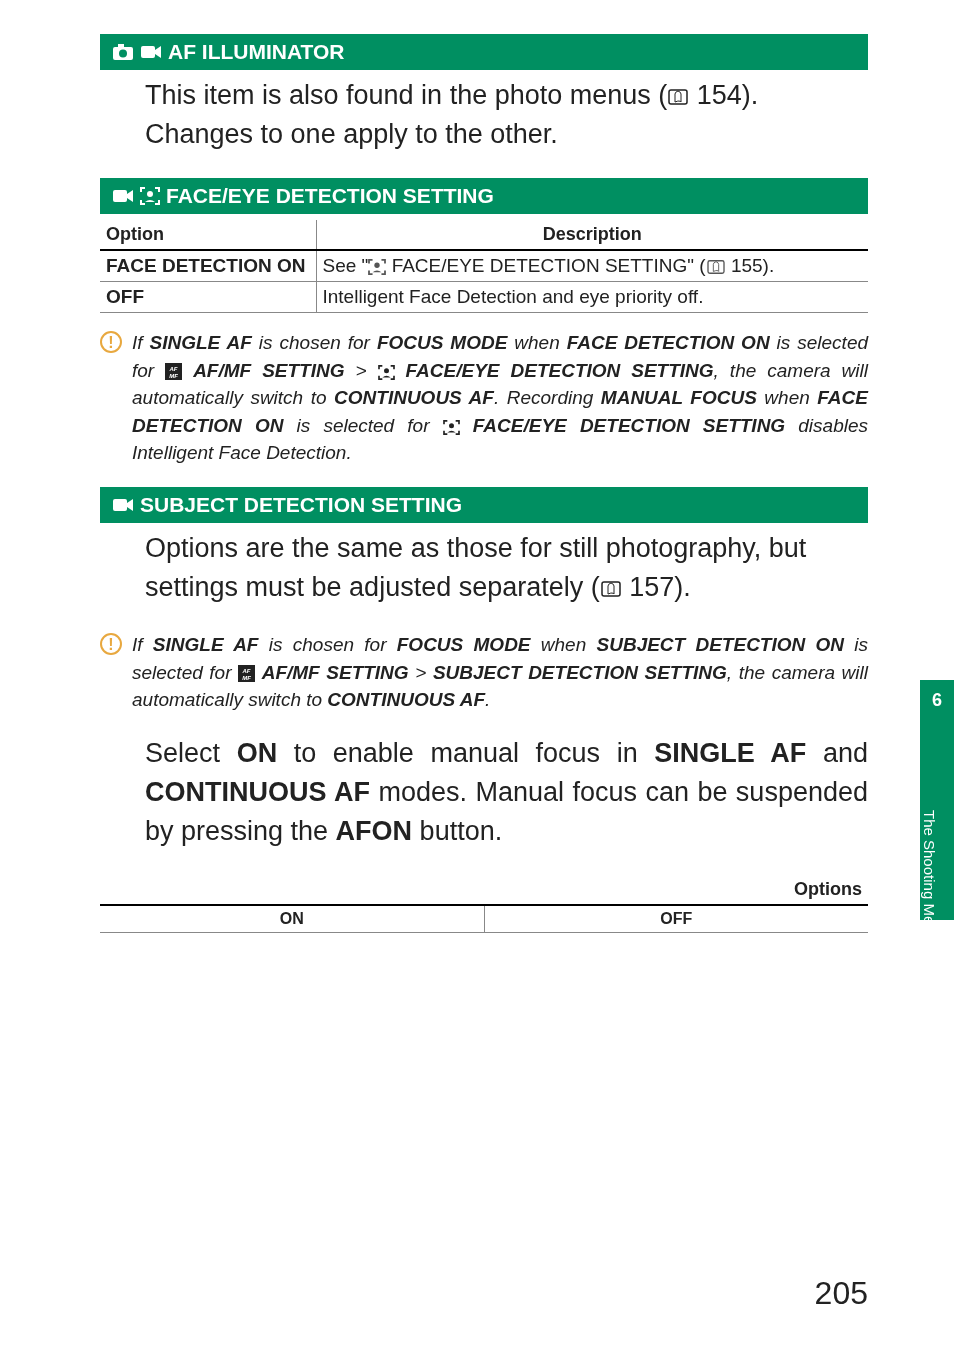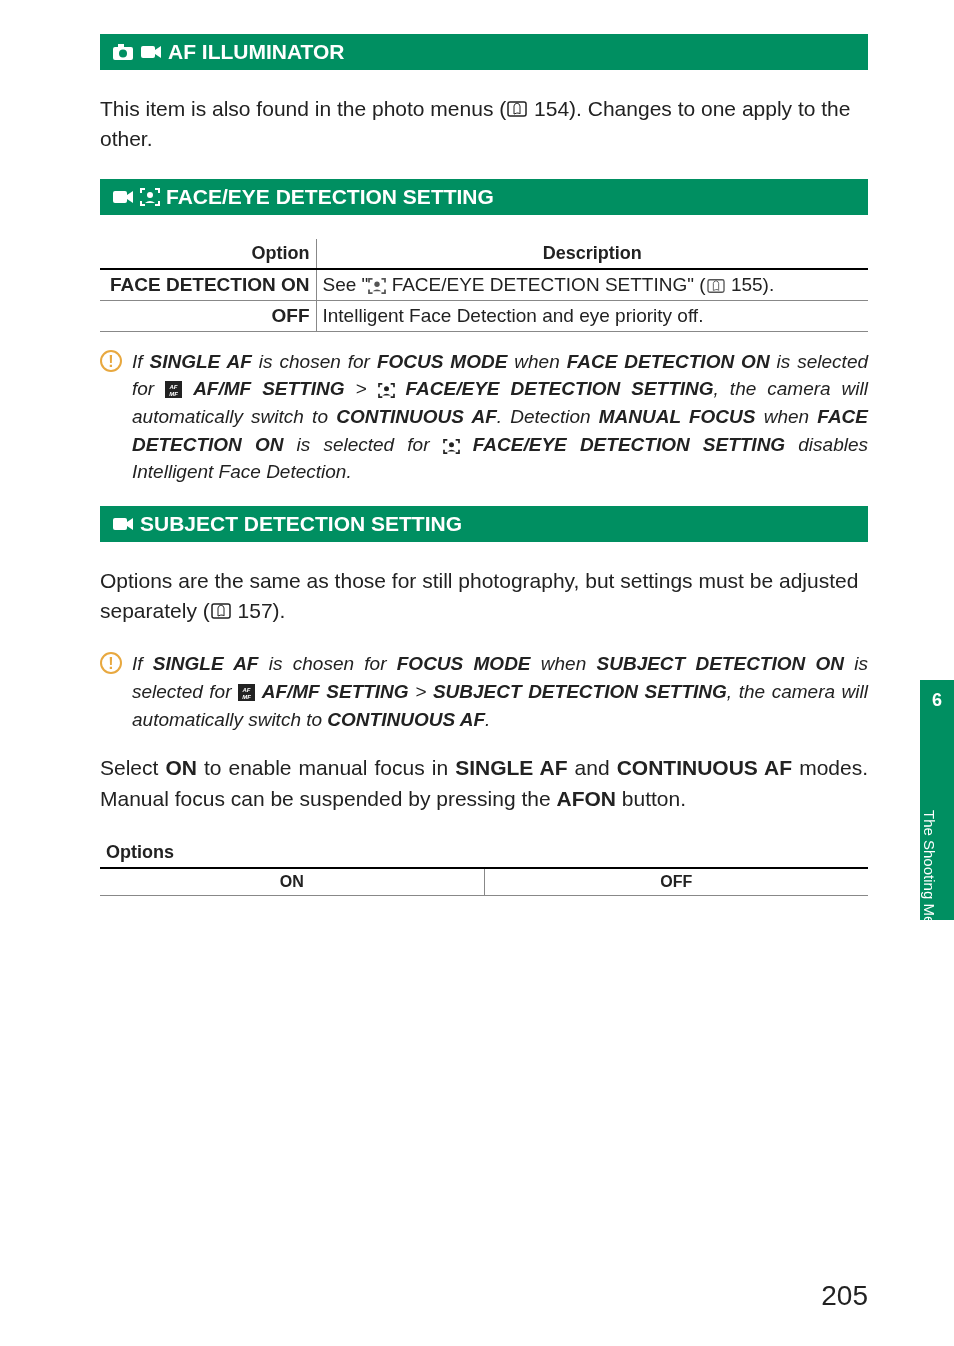--- a/index.html
+++ b/index.html
@@ -21,30 +21,31 @@
     color: #9b9b9b;
     font-size: 18px;
     margin-bottom: 22px;
   }
   .section-header {
     background: #008f61;
     color: #fff;
     font-weight: bold;
     font-size: 21px;
     padding: 6px 12px 6px 12px;
-    margin-bottom: 24px;
+    margin-bottom: 6px;
     display: flex;
     align-items: center;
     gap: 6px;
   }
   .section-header svg { flex-shrink: 0; }
   .body-text {
-    font-size: 21px;
+    font-size: 27px;
     line-height: 1.45;
     margin-bottom: 24px;
+    margin-left: 45px;
   }
   .body-text.justify { text-align: justify; }
   .pageref {
     display: inline-flex;
     align-items: center;
     vertical-align: -2px;
   }
   table.opt {
     width: 100%;
     border-collapse: collapse;
@@ -59,37 +60,37 @@
   }
   table.opt td {
     border-bottom: 1px solid #888;
     font-size: 19px;
     padding: 4px 6px;
     vertical-align: top;
   }
   table.opt td.lbl,
   table.opt th.lbl {
     width: 216px;
-    text-align: right;
+    text-align: left;
     border-right: 1px solid #888;
     font-family: "Arial Narrow", Arial, sans-serif;
     font-weight: bold;
   }
   table.opt th.desc { text-align: center; }
   .options2 {
     width: 100%;
     border-collapse: collapse;
     margin-top: 6px;
   }
   .options2 th {
     border-bottom: 2px solid #000;
     font-size: 18px;
     font-weight: bold;
     padding: 4px 6px;
-    text-align: left;
+    text-align: right;
     font-family: "Arial Narrow", Arial, sans-serif;
   }
   .options2 td {
     width: 50%;
     text-align: center;
     font-family: "Arial Narrow", Arial, sans-serif;
     font-weight: bold;
     padding: 4px 6px;
     border-bottom: 1px solid #888;
   }
@@ -143,21 +144,21 @@
     left: 18px;
     transform: rotate(90deg);
     transform-origin: left top;
     white-space: nowrap;
     font-size: 15px;
   }
   .page-num {
     position: absolute;
     bottom: 34px;
     right: 86px;
-    font-size: 28px;
+    font-size: 32px;
   }
   .inline-icon { vertical-align: -3px; }
 </style>
 </head>
 <body>
 
 <div class="page">
 
   <div class="section-header">
     <svg class="inline-icon" width="22" height="18" viewBox="0 0 22 18">
@@ -223,21 +224,21 @@
     <div class="icon">!</div>
     <div class="txt">
       <span>If </span><b>SINGLE AF</b><span> is chosen for </span><b>FOCUS MODE</b><span> when </span><b>FACE DETECTION ON</b><span> is selected for </span><svg class="inline-icon" width="17" height="17" viewBox="0 0 17 17">
           <rect x="0" y="0" width="17" height="17" fill="#222"></rect>
           <text x="8.5" y="8" font-size="6" fill="#fff" text-anchor="middle" font-weight="bold">AF</text>
           <text x="8.5" y="15" font-size="6" fill="#fff" text-anchor="middle" font-weight="bold">MF</text>
         </svg>&nbsp;<b>AF/MF SETTING</b><span> &gt; </span><svg class="inline-icon" width="17" height="15" viewBox="0 0 20 18">
           <path d="M1 5 L1 1 L5 1 M15 1 L19 1 L19 5 M19 13 L19 17 L15 17 M5 17 L1 17 L1 13" fill="none" stroke="#222" stroke-width="2"></path>
           <circle cx="10" cy="7" r="3" fill="#222"></circle>
           <path d="M5 15 Q10 11 15 15" fill="#222"></path>
-        </svg>&nbsp;<b>FACE/EYE DETECTION SETTING</b><span>, the camera will automatically switch to </span><b>CONTINUOUS AF</b><span>. Detection </span><b>MANUAL FOCUS</b><span> when </span><b>FACE DETECTION ON</b><span> is selected for </span><svg class="inline-icon" width="17" height="15" viewBox="0 0 20 18">
+        </svg>&nbsp;<b>FACE/EYE DETECTION SETTING</b><span>, the camera will automatically switch to </span><b>CONTINUOUS AF</b><span>. Recording </span><b>MANUAL FOCUS</b><span> when </span><b>FACE DETECTION ON</b><span> is selected for </span><svg class="inline-icon" width="17" height="15" viewBox="0 0 20 18">
           <path d="M1 5 L1 1 L5 1 M15 1 L19 1 L19 5 M19 13 L19 17 L15 17 M5 17 L1 17 L1 13" fill="none" stroke="#222" stroke-width="2"></path>
           <circle cx="10" cy="7" r="3" fill="#222"></circle>
           <path d="M5 15 Q10 11 15 15" fill="#222"></path>
         </svg>&nbsp;<b>FACE/EYE DETECTION SETTING</b><span> disables Intelligent Face De­tection.</span>
     </div>
   </div>
 
   <div class="section-header">
     <svg class="inline-icon" width="22" height="18" viewBox="0 0 22 18">
         <rect x="1" y="3" width="14" height="12" rx="2" fill="#fff"></rect>

